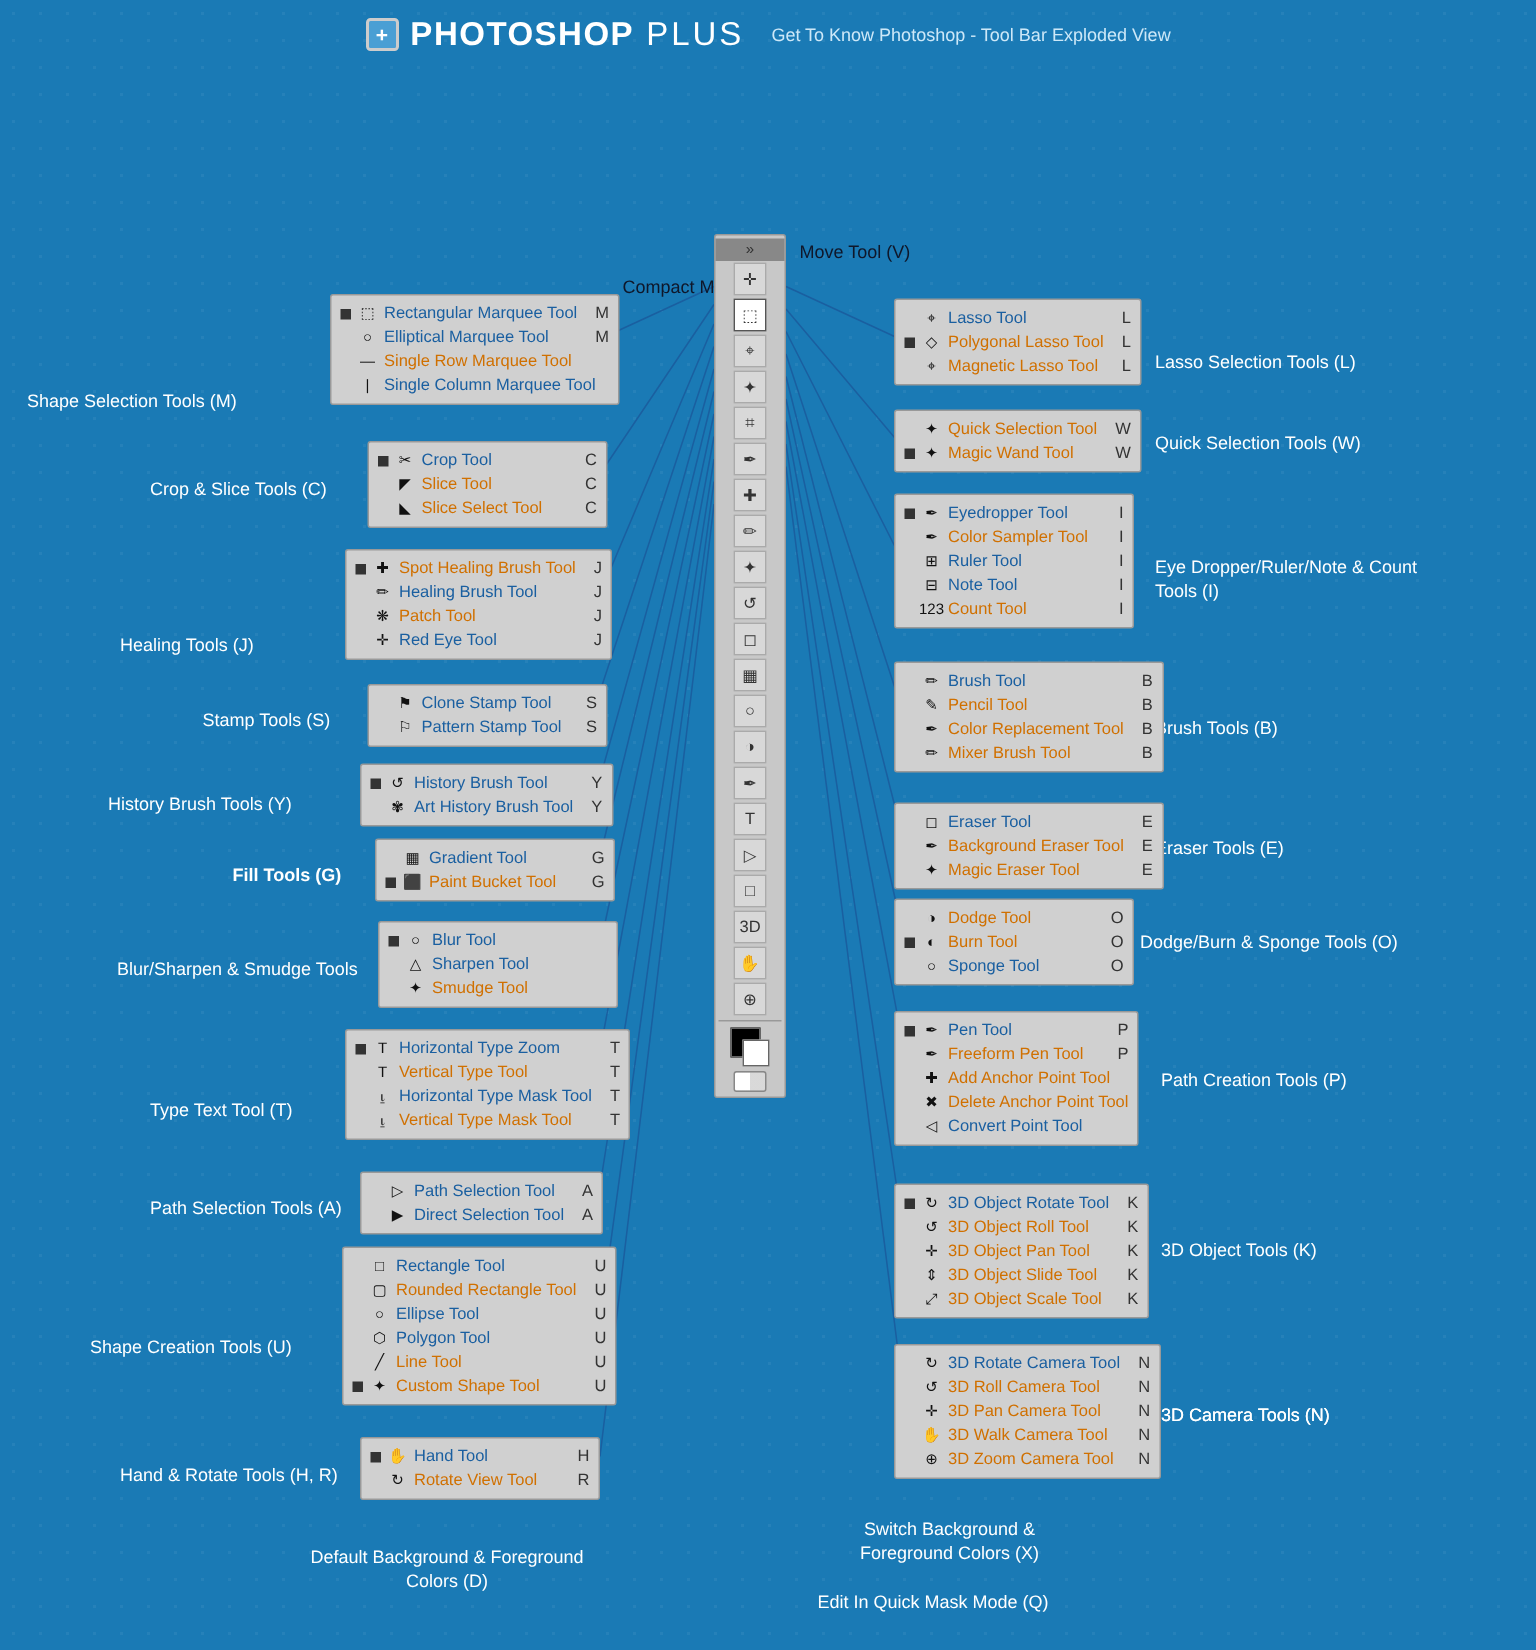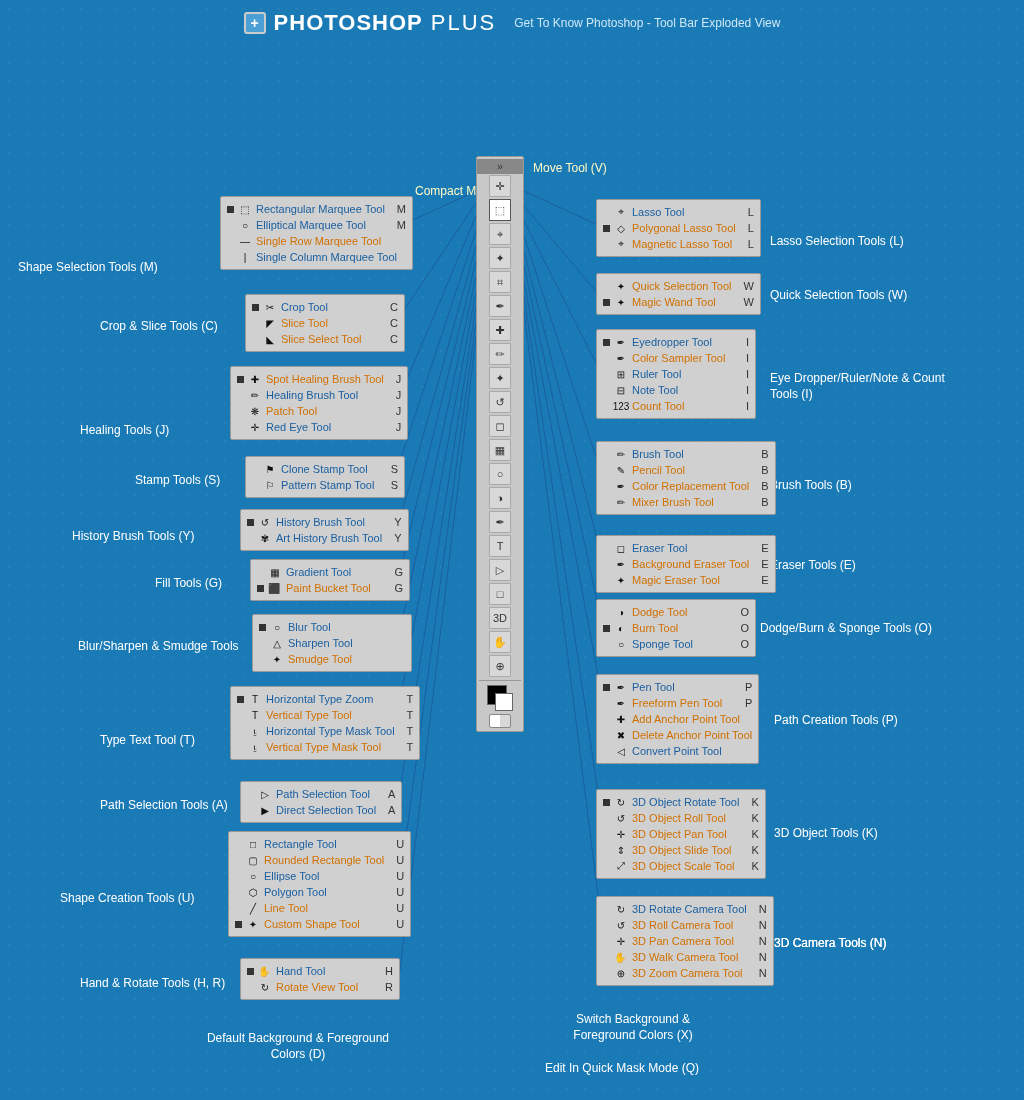--- a/index.html
+++ b/index.html
@@ -166,21 +166,21 @@
       font-size: 12px;
       color: white;
       font-weight: 400;
       white-space: nowrap;
     }
 
     
     .section-title {
       position: absolute;
       font-size: 12px;
-      color: #fef9c3;
+      color: #0f172a;
       text-align: center;
       white-space: nowrap;
     }
 
     
     .lines-svg {
       position: absolute;
       top: 0; left: 0;
       width: 100%; height: 100%;
       pointer-events: none;
@@ -366,21 +366,21 @@
       <span class="tool-item-key">Y</span>
     </div>
     <div class="tool-item">
       <span class="tool-bullet-empty"></span>
       <span class="tool-item-icon">✾</span>
       <span class="tool-item-name">Art History Brush Tool</span>
       <span class="tool-item-key">Y</span>
     </div>
   </div>
 
-  <div class="group-label" style="left:155px; top:535px;">Fill Tools (G)</div>
+  <div class="group-label" style="left:155px; top:535px;font-weight:bold;">Fill Tools (G)</div>
   <div class="tool-box" style="left:250px; top:518px;">
     <div class="tool-item">
       <span class="tool-bullet-empty"></span>
       <span class="tool-item-icon">▦</span>
       <span class="tool-item-name">Gradient Tool</span>
       <span class="tool-item-key">G</span>
     </div>
     <div class="tool-item">
       <span class="tool-bullet"></span>
       <span class="tool-item-icon">⬛</span>

